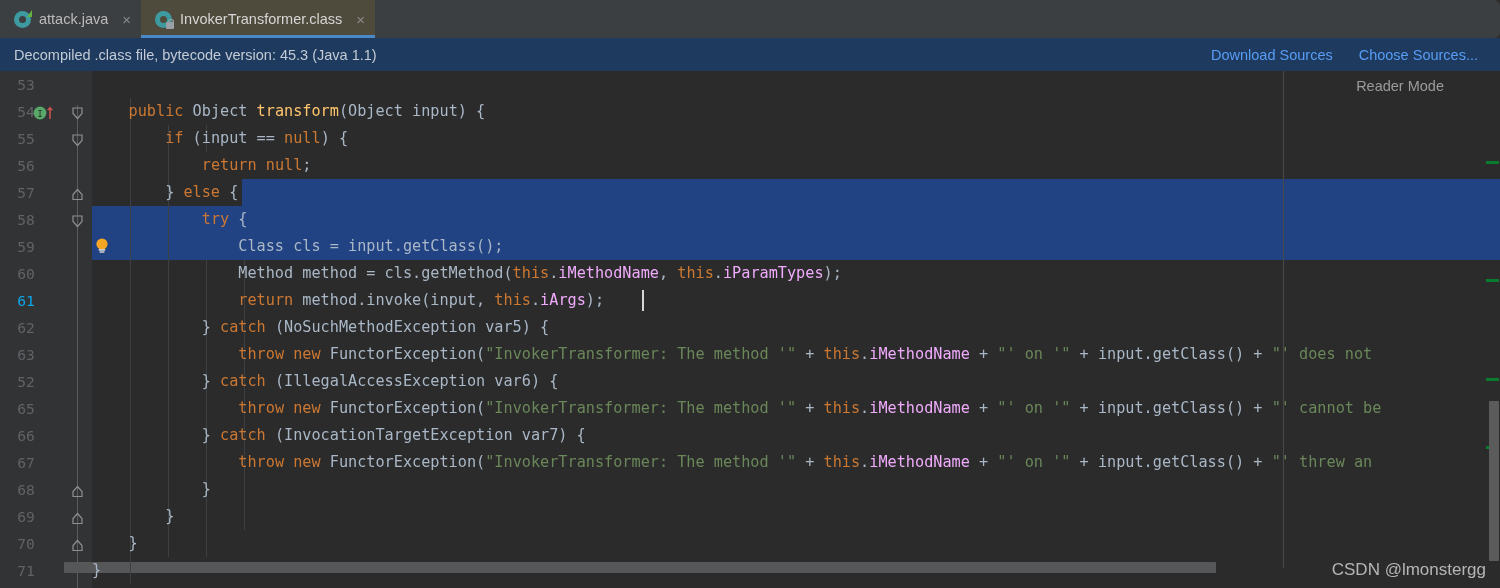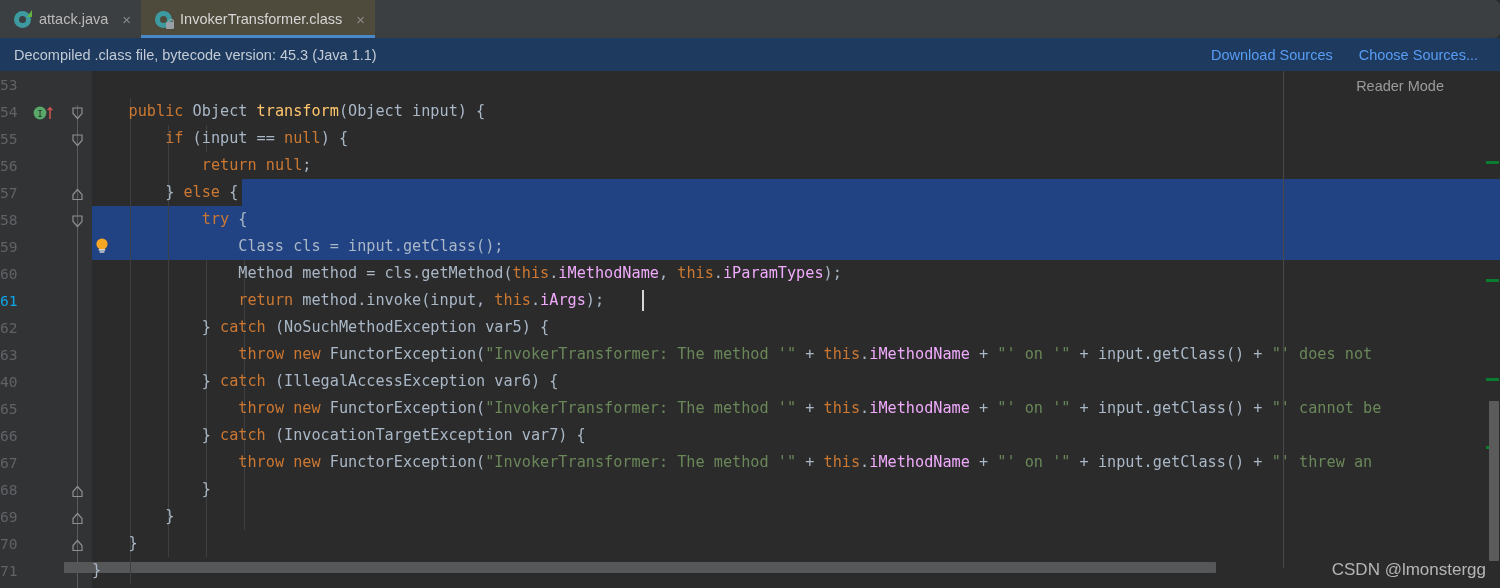--- a/index.html
+++ b/index.html
@@ -89,21 +89,21 @@
     position:absolute;left:13px;top:34px;width:1px;height:483px;background:#5a5c5e;
   }
 
   .lines{position:absolute;left:0;top:0;width:1500px;}
   .row{
     position:relative;height:27px;line-height:27px;
     font-family:"DejaVu Sans Mono", monospace;font-size:15.2px;
     white-space:pre;
   }
   .lnum{
-    position:absolute;left:0;width:52px;text-align:left;
+    position:absolute;left:0;width:52px;text-align:center;
     color:#606366;font-family:"DejaVu Sans Mono", monospace;font-size:14.6px;
     z-index:4;
   }
   .code{
     position:absolute;left:92px;white-space:pre;color:#a9b7c6;z-index:3;
   }
 
   
   .selband{position:absolute;height:27px;background:#214283;z-index:1;}
 
@@ -269,21 +269,21 @@
       <div class="row"><span class="lnum">54</span></div>
       <div class="row"><span class="lnum">55</span></div>
       <div class="row"><span class="lnum">56</span></div>
       <div class="row"><span class="lnum">57</span></div>
       <div class="row"><span class="lnum">58</span></div>
       <div class="row"><span class="lnum">59</span></div>
       <div class="row"><span class="lnum">60</span></div>
       <div class="row"><span class="lnum" style="color:#0ea5e9">61</span></div>
       <div class="row"><span class="lnum">62</span></div>
       <div class="row"><span class="lnum">63</span></div>
-      <div class="row"><span class="lnum">40</span></div>
+      <div class="row"><span class="lnum">52</span></div>
       <div class="row"><span class="lnum">65</span></div>
       <div class="row"><span class="lnum">66</span></div>
       <div class="row"><span class="lnum">67</span></div>
       <div class="row"><span class="lnum">68</span></div>
       <div class="row"><span class="lnum">69</span></div>
       <div class="row"><span class="lnum">70</span></div>
       <div class="row"><span class="lnum">71</span></div>
       <div class="row"><span class="lnum"></span></div>
     </div>
 

